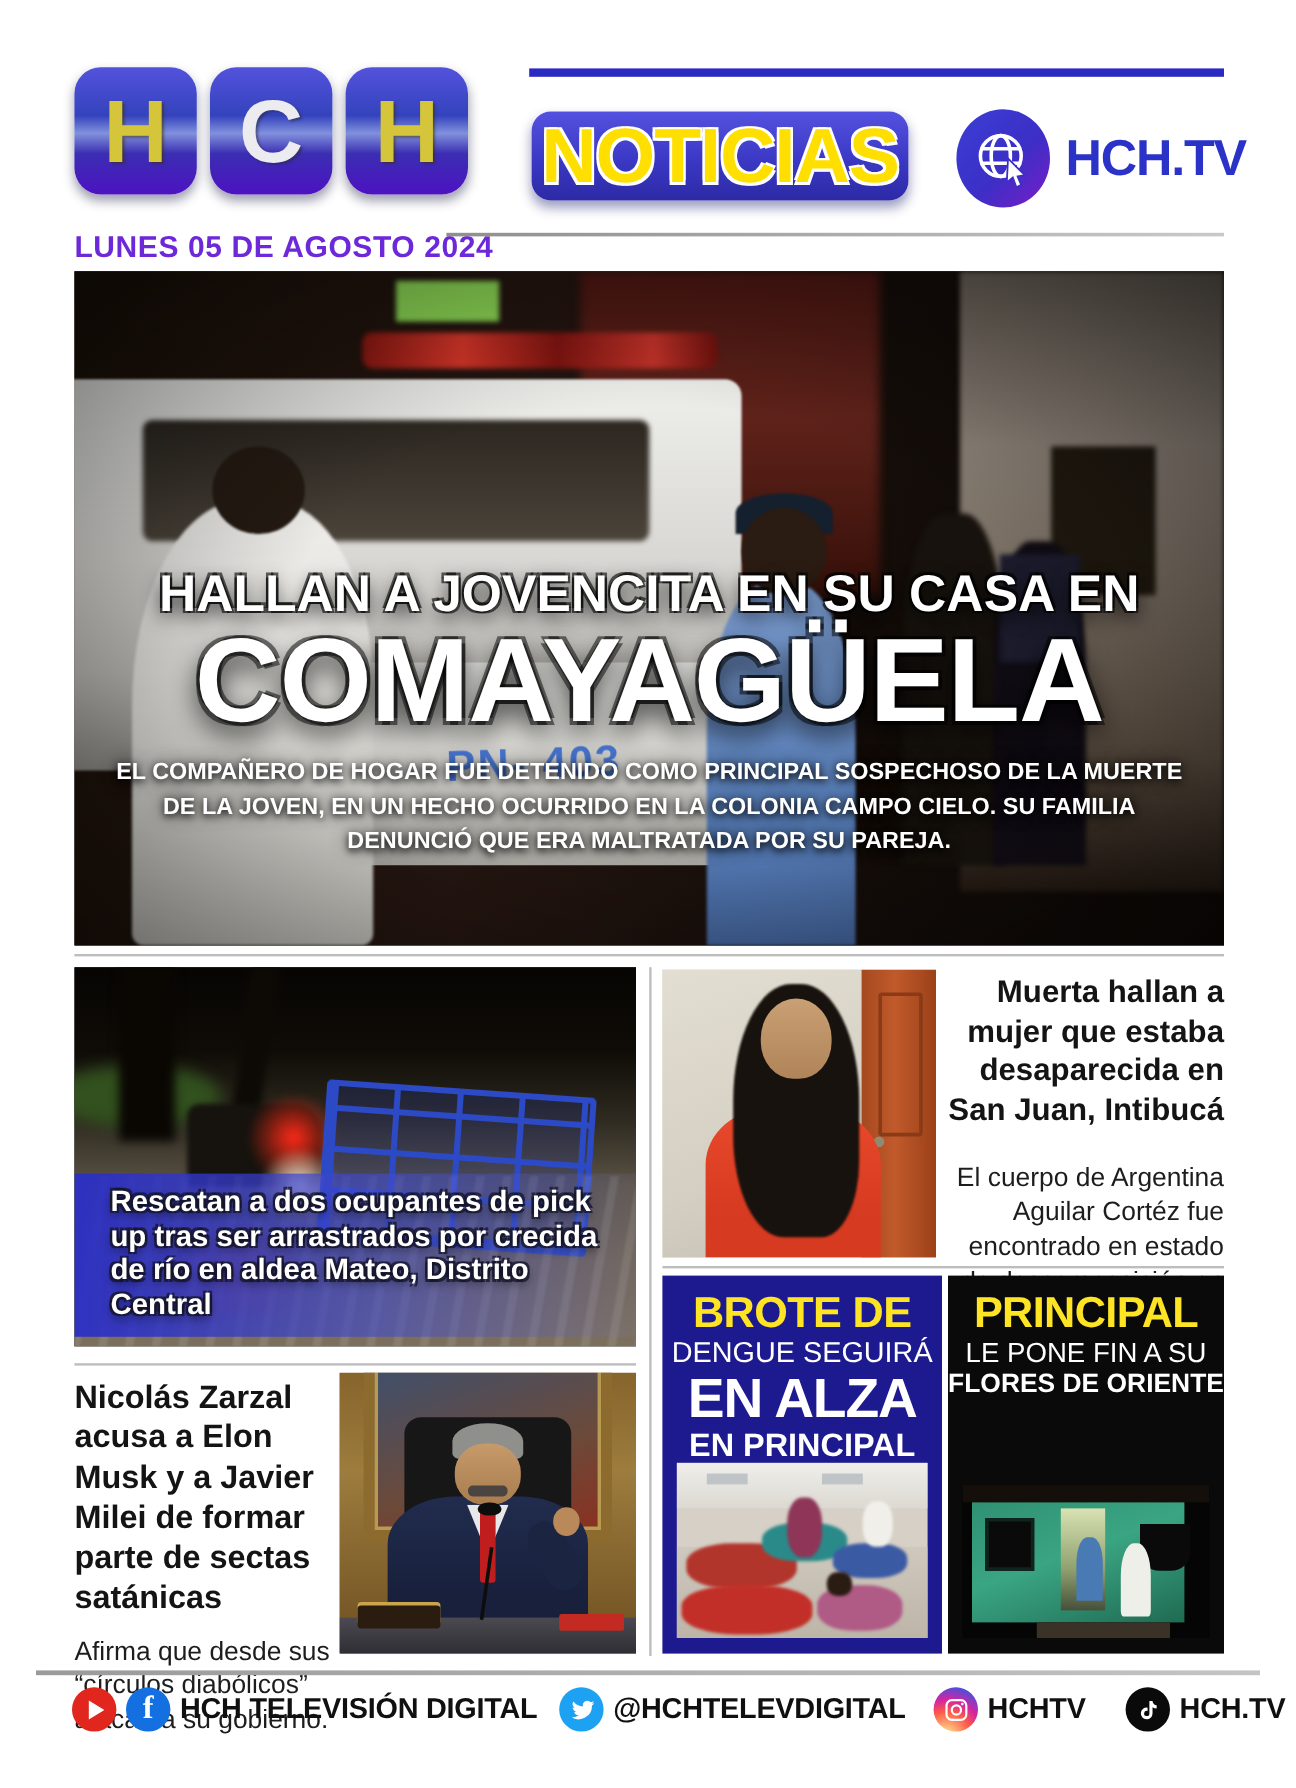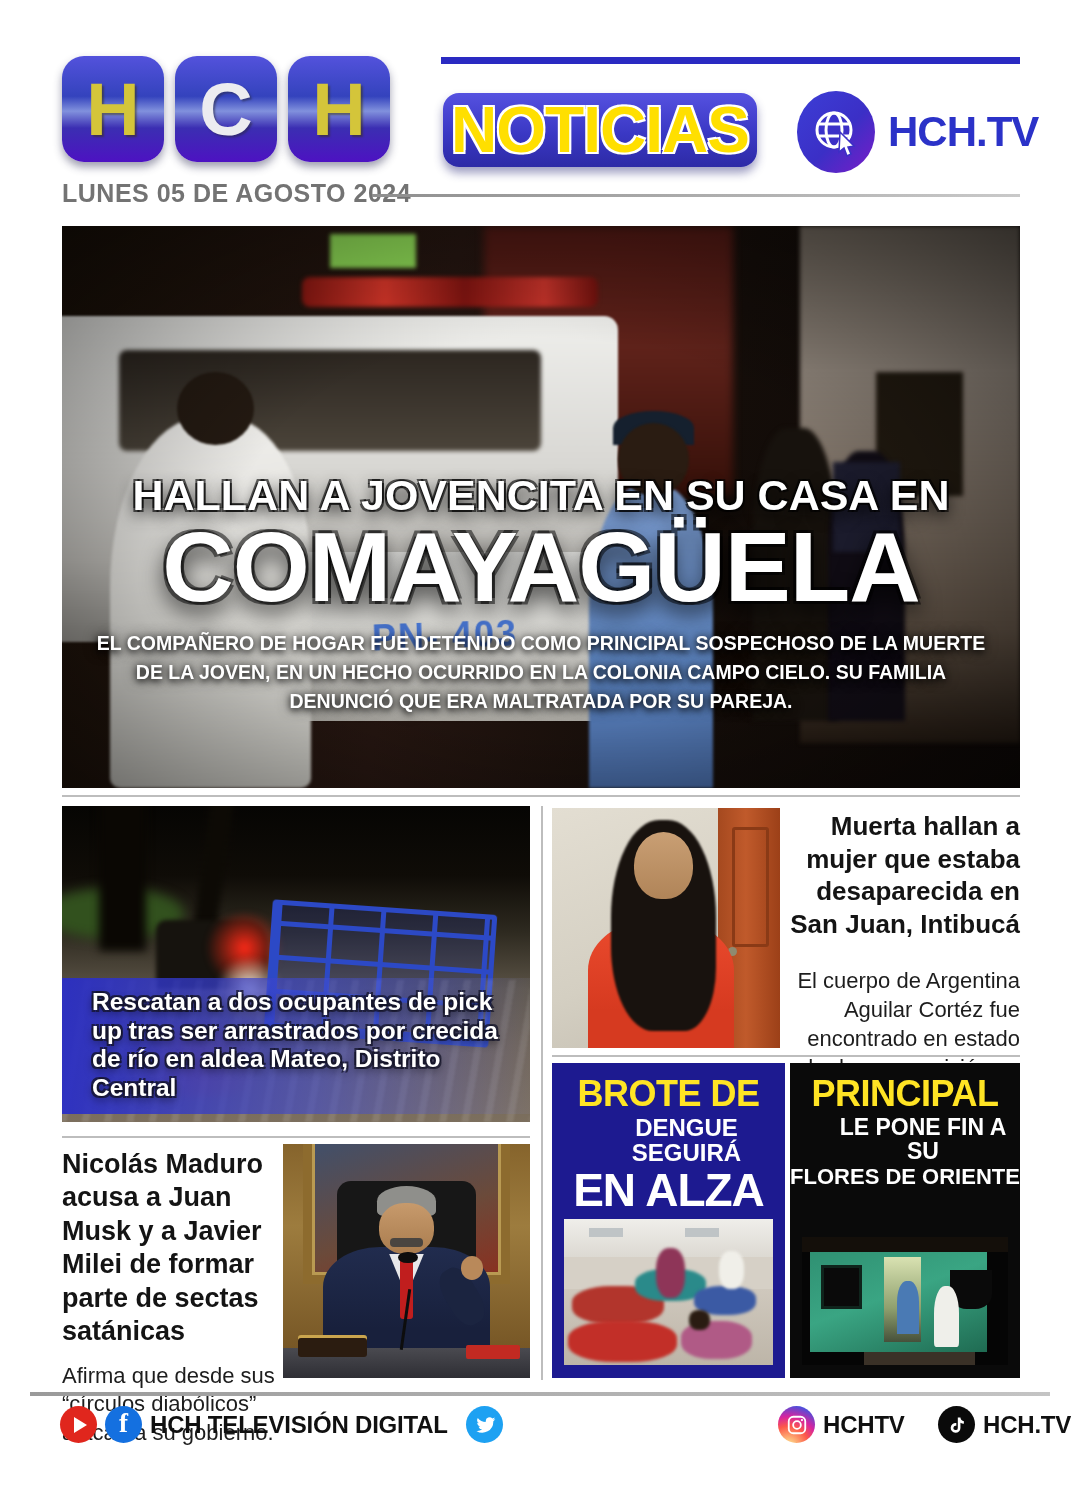--- a/index.html
+++ b/index.html
@@ -23,21 +23,21 @@
     box-shadow:0 6px 10px rgba(40,40,120,.45);
     display:flex; align-items:center; justify-content:center; }
   .noticias span { font-size:64px; font-weight:900; letter-spacing:-1px; color:#ffdf00;
     text-shadow:-2px -2px 0 #fff, 2px -2px 0 #fff, -2px 2px 0 #fff, 2px 2px 0 #fff; }
 
   .globe { position:absolute; left:797px; top:91px; width:78px; height:82px; border-radius:50%;
     background:linear-gradient(135deg,#3c3ed6 0%,#3b2fc6 55%,#7a1cc8 100%);
     display:flex; align-items:center; justify-content:center; }
   .site-title { position:absolute; left:888px; top:108px; font-size:42px; font-weight:900; color:#2b32c8; letter-spacing:-1px; }
 
-  .date-text { position:absolute; left:62px; top:179px; font-size:25px; font-weight:800; color:#737373; letter-spacing:.5px; }
+  .date-text { position:absolute; left:62px; top:192px; font-size:25px; font-weight:800; color:#6d28d9; letter-spacing:.5px; }
   .date-rule { position:absolute; left:372px; top:194px; width:648px; height:3px;
     background:linear-gradient(90deg,#8f8f8f,#c9c9c9); }
 
   
   .hero { position:absolute; left:62px; top:226px; width:958px; height:562px; background:#140d09; overflow:hidden; }
   .hero .ph { position:absolute; }
   .h-base { inset:0; background:linear-gradient(100deg,#1c1209 0%,#241510 38%,#140d09 66%,#0d0806 100%); }
   .h-redwall { left:44%; top:0; width:26%; height:48%; background:linear-gradient(180deg,#4d1712,#5f221a 45%,#351009); filter:blur(4px); }
   .h-graywall { right:0; top:0; width:23%; height:92%; background:linear-gradient(180deg,#6f665c,#8c8278 28%,#5a4d41 78%,#241a12); filter:blur(2px); }
   .h-window { right:6%; top:26%; width:9%; height:22%; background:#1f180f; filter:blur(2px); }
@@ -135,21 +135,21 @@
   .m-book { position:absolute; left:6%; bottom:9%; width:28%; height:8%; border-radius:3px; background:#2b1c10; box-shadow:0 -3px 0 #caa54e; }
   .m-mic { position:absolute; left:49%; bottom:12%; width:3px; height:26%; background:#0d0d0d; transform:rotate(8deg); }
   .m-micball { position:absolute; left:46.5%; top:46%; width:8%; height:5%; border-radius:50%; background:#0d0d0d; }
   .m-folder { position:absolute; right:4%; bottom:8%; width:22%; height:6%; background:#c22a22; border-radius:2px; }
 
   
   .card { position:absolute; top:1063px; height:315px; overflow:hidden; text-align:center; }
   .card-dengue { left:552px; width:233px; background:#1d1a90; }
   .card-jov { left:790px; width:230px; background:#0a0a0a; }
   .card .kicker { margin-top:13px; font-size:36px; font-weight:900; letter-spacing:-.5px; color:#ffe424; line-height:1.0; }
-  .card .l2 { margin-top:3px; font-size:24px; font-weight:700; color:#fff; line-height:1.05;margin-left:36px; }
+  .card .l2 { margin-top:3px; font-size:24px; font-weight:400; color:#fff; line-height:1.05; }
   .card .l3 { margin-top:2px; font-size:46px; font-weight:900; color:#fff; line-height:1.0; letter-spacing:-1px; }
   .card .l4 { margin-top:2px; font-size:27px; font-weight:800; color:#fff; line-height:1.05; }
   .card-jov .l2 { font-size:23px; } .card-jov .l3 { font-size:48px; } .card-jov .l4 { font-size:22px; }
   .card-photo { position:absolute; left:12px; bottom:13px; overflow:hidden; }
   .hosp { width:209px; height:146px; background:#d6d0c6; }
   .hp-ceil { position:absolute; top:0; left:0; width:100%; height:26%; background:linear-gradient(180deg,#efeeea,#dcd9d2); }
   .hp-light { position:absolute; top:6%; width:16%; height:6%; background:#bfc4c6; }
   .hp-floor { position:absolute; bottom:0; left:0; width:100%; height:52%; background:linear-gradient(180deg,#cfc8bd,#bdb5a8); }
   .hp-blob { position:absolute; border-radius:42%; filter:blur(1.5px); }
   .greenhouse { width:206px; height:128px; background:#050505; }
@@ -267,21 +267,21 @@
     <div class="w-shirt"></div>
     <div class="w-hair"></div>
     <div class="w-face"></div>
   </div>
   <div class="intibuca">
     <div class="intibuca-headline">Muerta hallan a mujer que estaba desaparecida en San Juan, Intibucá</div>
     <div class="intibuca-body">El cuerpo de Argentina Aguilar Cortéz fue encontrado en estado de descomposición en el río El Zarzal.</div>
   </div>
 
   <div class="maduro-text">
-    <div class="maduro-headline">Nicolás Maduro acusa a Juan Musk y a Javier Milei de formar parte de sectas satánicas</div>
+    <div class="maduro-headline">Nicolás Zarzal acusa a Elon Musk y a Javier Milei de formar parte de sectas satánicas</div>
     <div class="maduro-body">Afirma que desde sus “círculos diabólicos” atacan a su gobierno.</div>
   </div>
   <div class="maduro">
     <div class="m-bg"></div>
     <div class="m-frame"></div>
     <div class="m-chair"></div>
     <div class="m-suit"></div>
     <div class="m-shirt"></div>
     <div class="m-tie"></div>
     <div class="m-hair"></div>
@@ -342,20 +342,21 @@
         <span>f</span>
       </div>
     <div class="handle">HCH TELEVISIÓN DIGITAL</div>
   </div>
   <div class="fgroup" style="left:466px;">
     <div class="sicon tw">
       <svg width="22" height="22" viewBox="0 0 32 32">
           <path fill="#fff" d="M31 7.4c-1 .5-2.1.8-3.2 1a5.7 5.7 0 0 0 2.5-3.2c-1.1.7-2.3 1.1-3.6 1.4a5.6 5.6 0 0 0-9.7 3.8c0 .4 0 .9.1 1.3A16 16 0 0 1 5.5 5.8a5.7 5.7 0 0 0 1.8 7.6c-.9 0-1.8-.3-2.6-.7 0 2.7 1.9 5 4.5 5.6-.8.2-1.7.3-2.6.1a5.6 5.6 0 0 0 5.3 3.9A11.3 11.3 0 0 1 3.5 24.7a16 16 0 0 0 24.6-13.5v-.7c1.1-.8 2.1-1.9 2.9-3.1z"></path>
         </svg>
     </div>
+    <div class="handle">@HCHTELEVDIGITAL</div>
   </div>
   <div class="fgroup" style="left:778px;">
     <div class="sicon ig">
       <svg width="22" height="22" viewBox="0 0 24 24" fill="none" stroke="#fff" stroke-width="2">
         <rect x="3" y="3" width="18" height="18" rx="5"></rect>
           <circle cx="12" cy="12" r="4.2"></circle>
           <circle cx="17.4" cy="6.6" r="1.2" fill="#fff" stroke="none"></circle>
       </svg>
     </div>
     <div class="handle">HCHTV</div>

